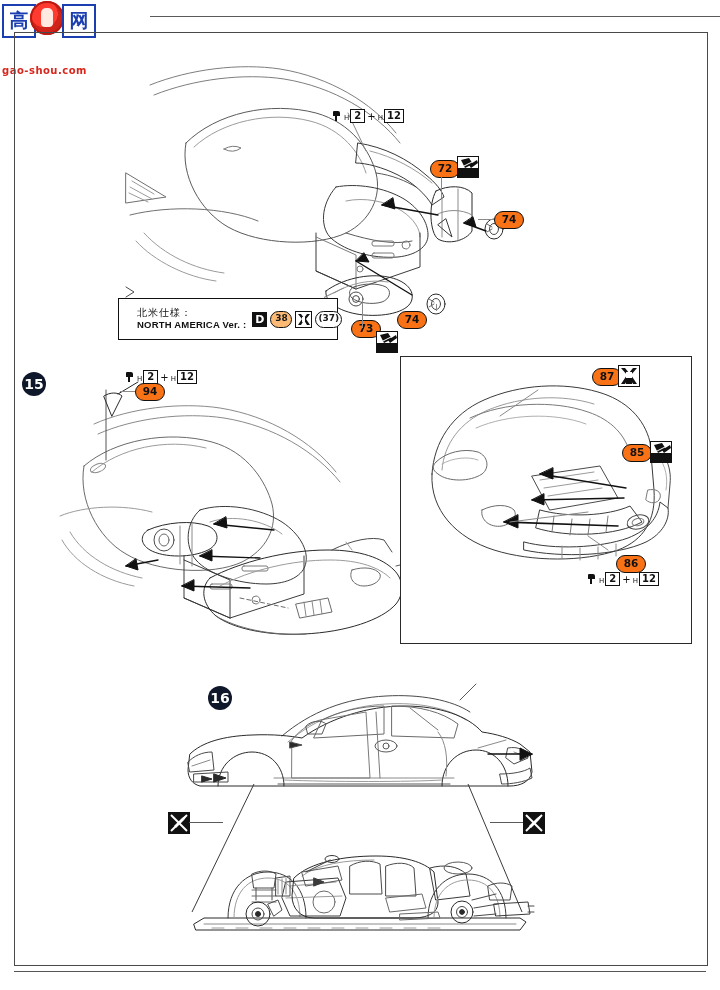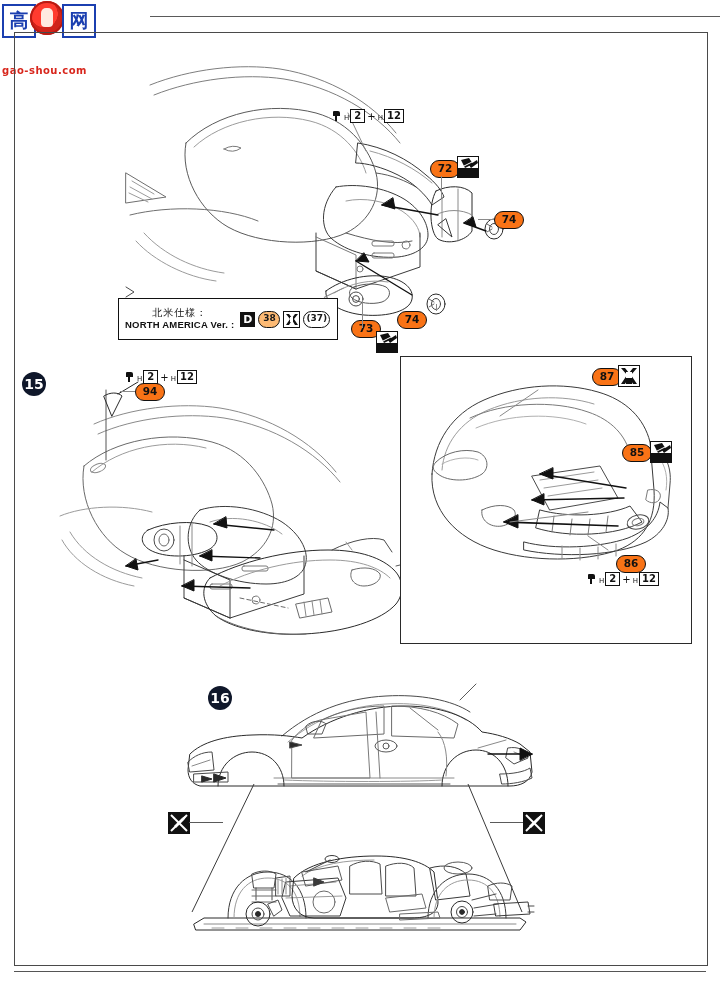--- a/index.html
+++ b/index.html
@@ -100,21 +100,21 @@
     overflow:hidden;
   }
   .picon svg{position:absolute;left:0;top:0;}
 
   
   .naver{
     position:absolute;border:1.3px solid #111;background:#fff;
     display:flex;align-items:center;padding:3px 6px;gap:6px;
   }
   .naver .labels{
-    text-align:center;font-size:9px;line-height:12px;color:#111;white-space:nowrap;
+    text-align:left;font-size:9px;line-height:12px;color:#111;white-space:nowrap;margin-left:12px;
   }
   .naver .labels .cjk{font-family:"DejaVu Sans",sans-serif;font-size:10px;letter-spacing:1px;}
   .naver .labels .en{font-family:"Liberation Sans",sans-serif;font-size:9.5px;font-weight:700;letter-spacing:.2px;}
   .naver .chips{display:flex;align-items:center;gap:3px;}
   .chip-letter{
     width:15px;height:15px;background:#111;color:#fff;font-weight:700;font-size:11px;
     line-height:15px;text-align:center;font-family:"DejaVu Sans",sans-serif;
   }
   .chip-circ{
     min-width:16px;height:15px;padding:0 2px;border:1.2px solid #111;border-radius:9px;

